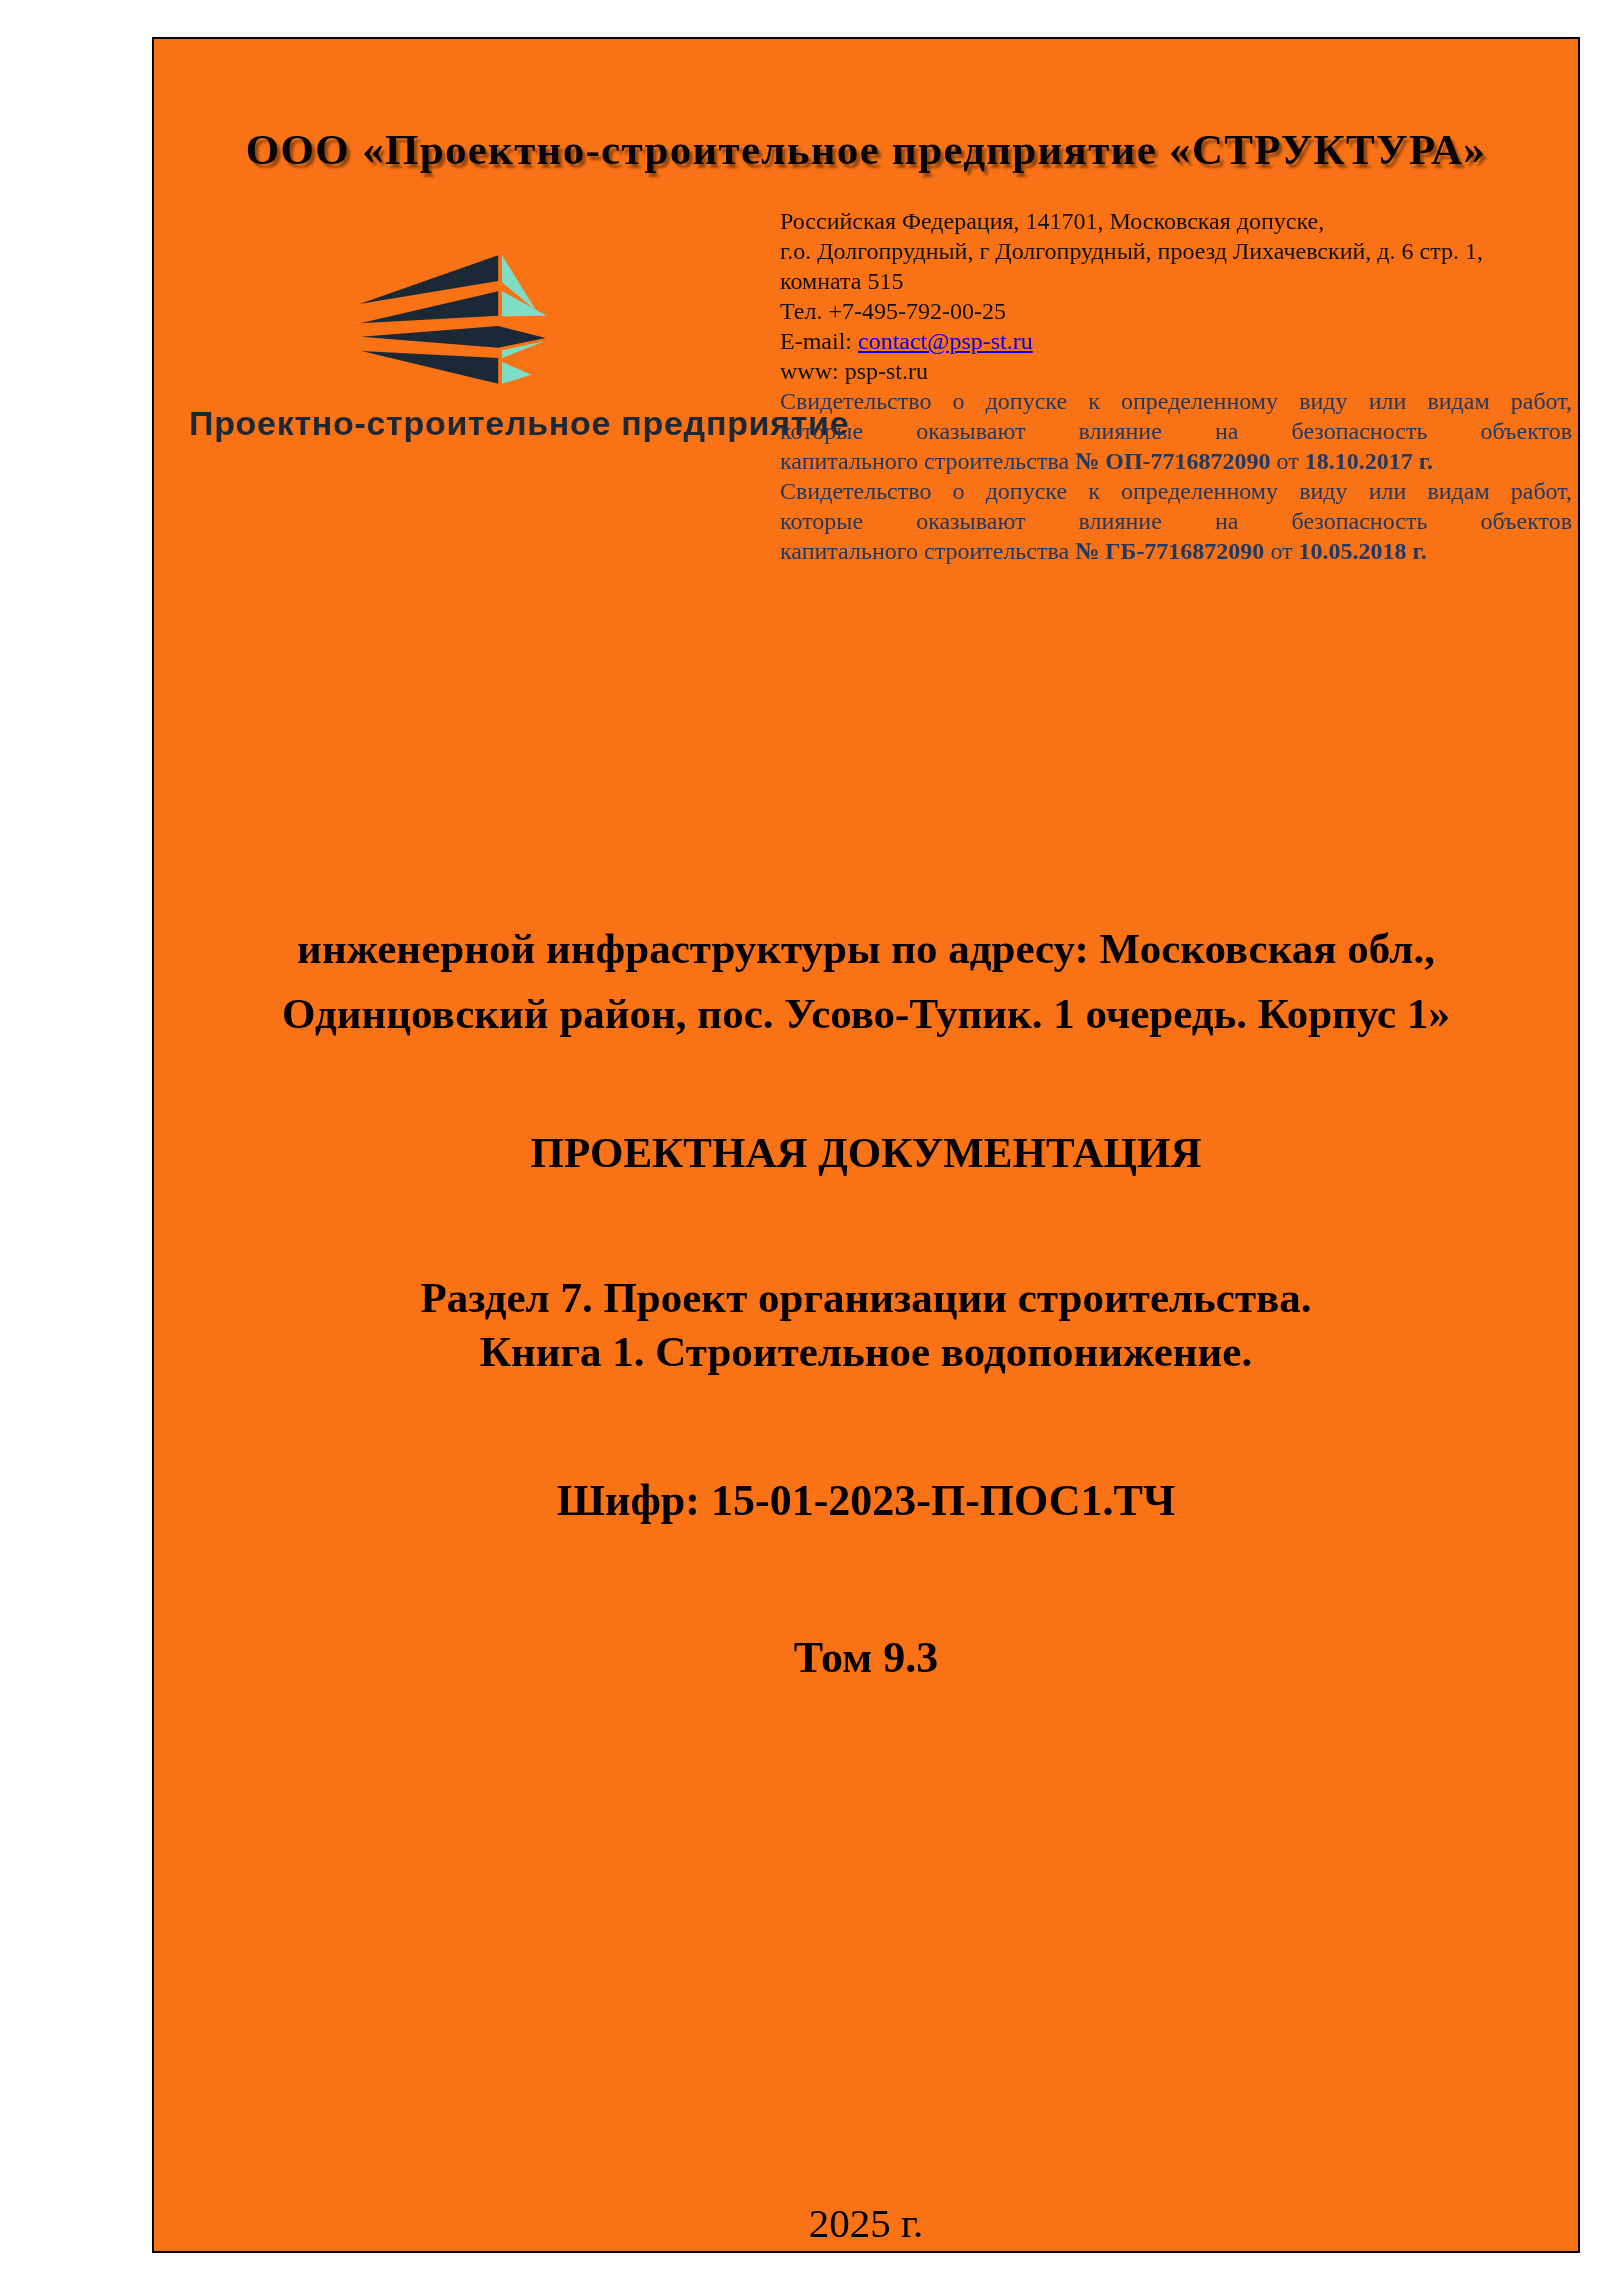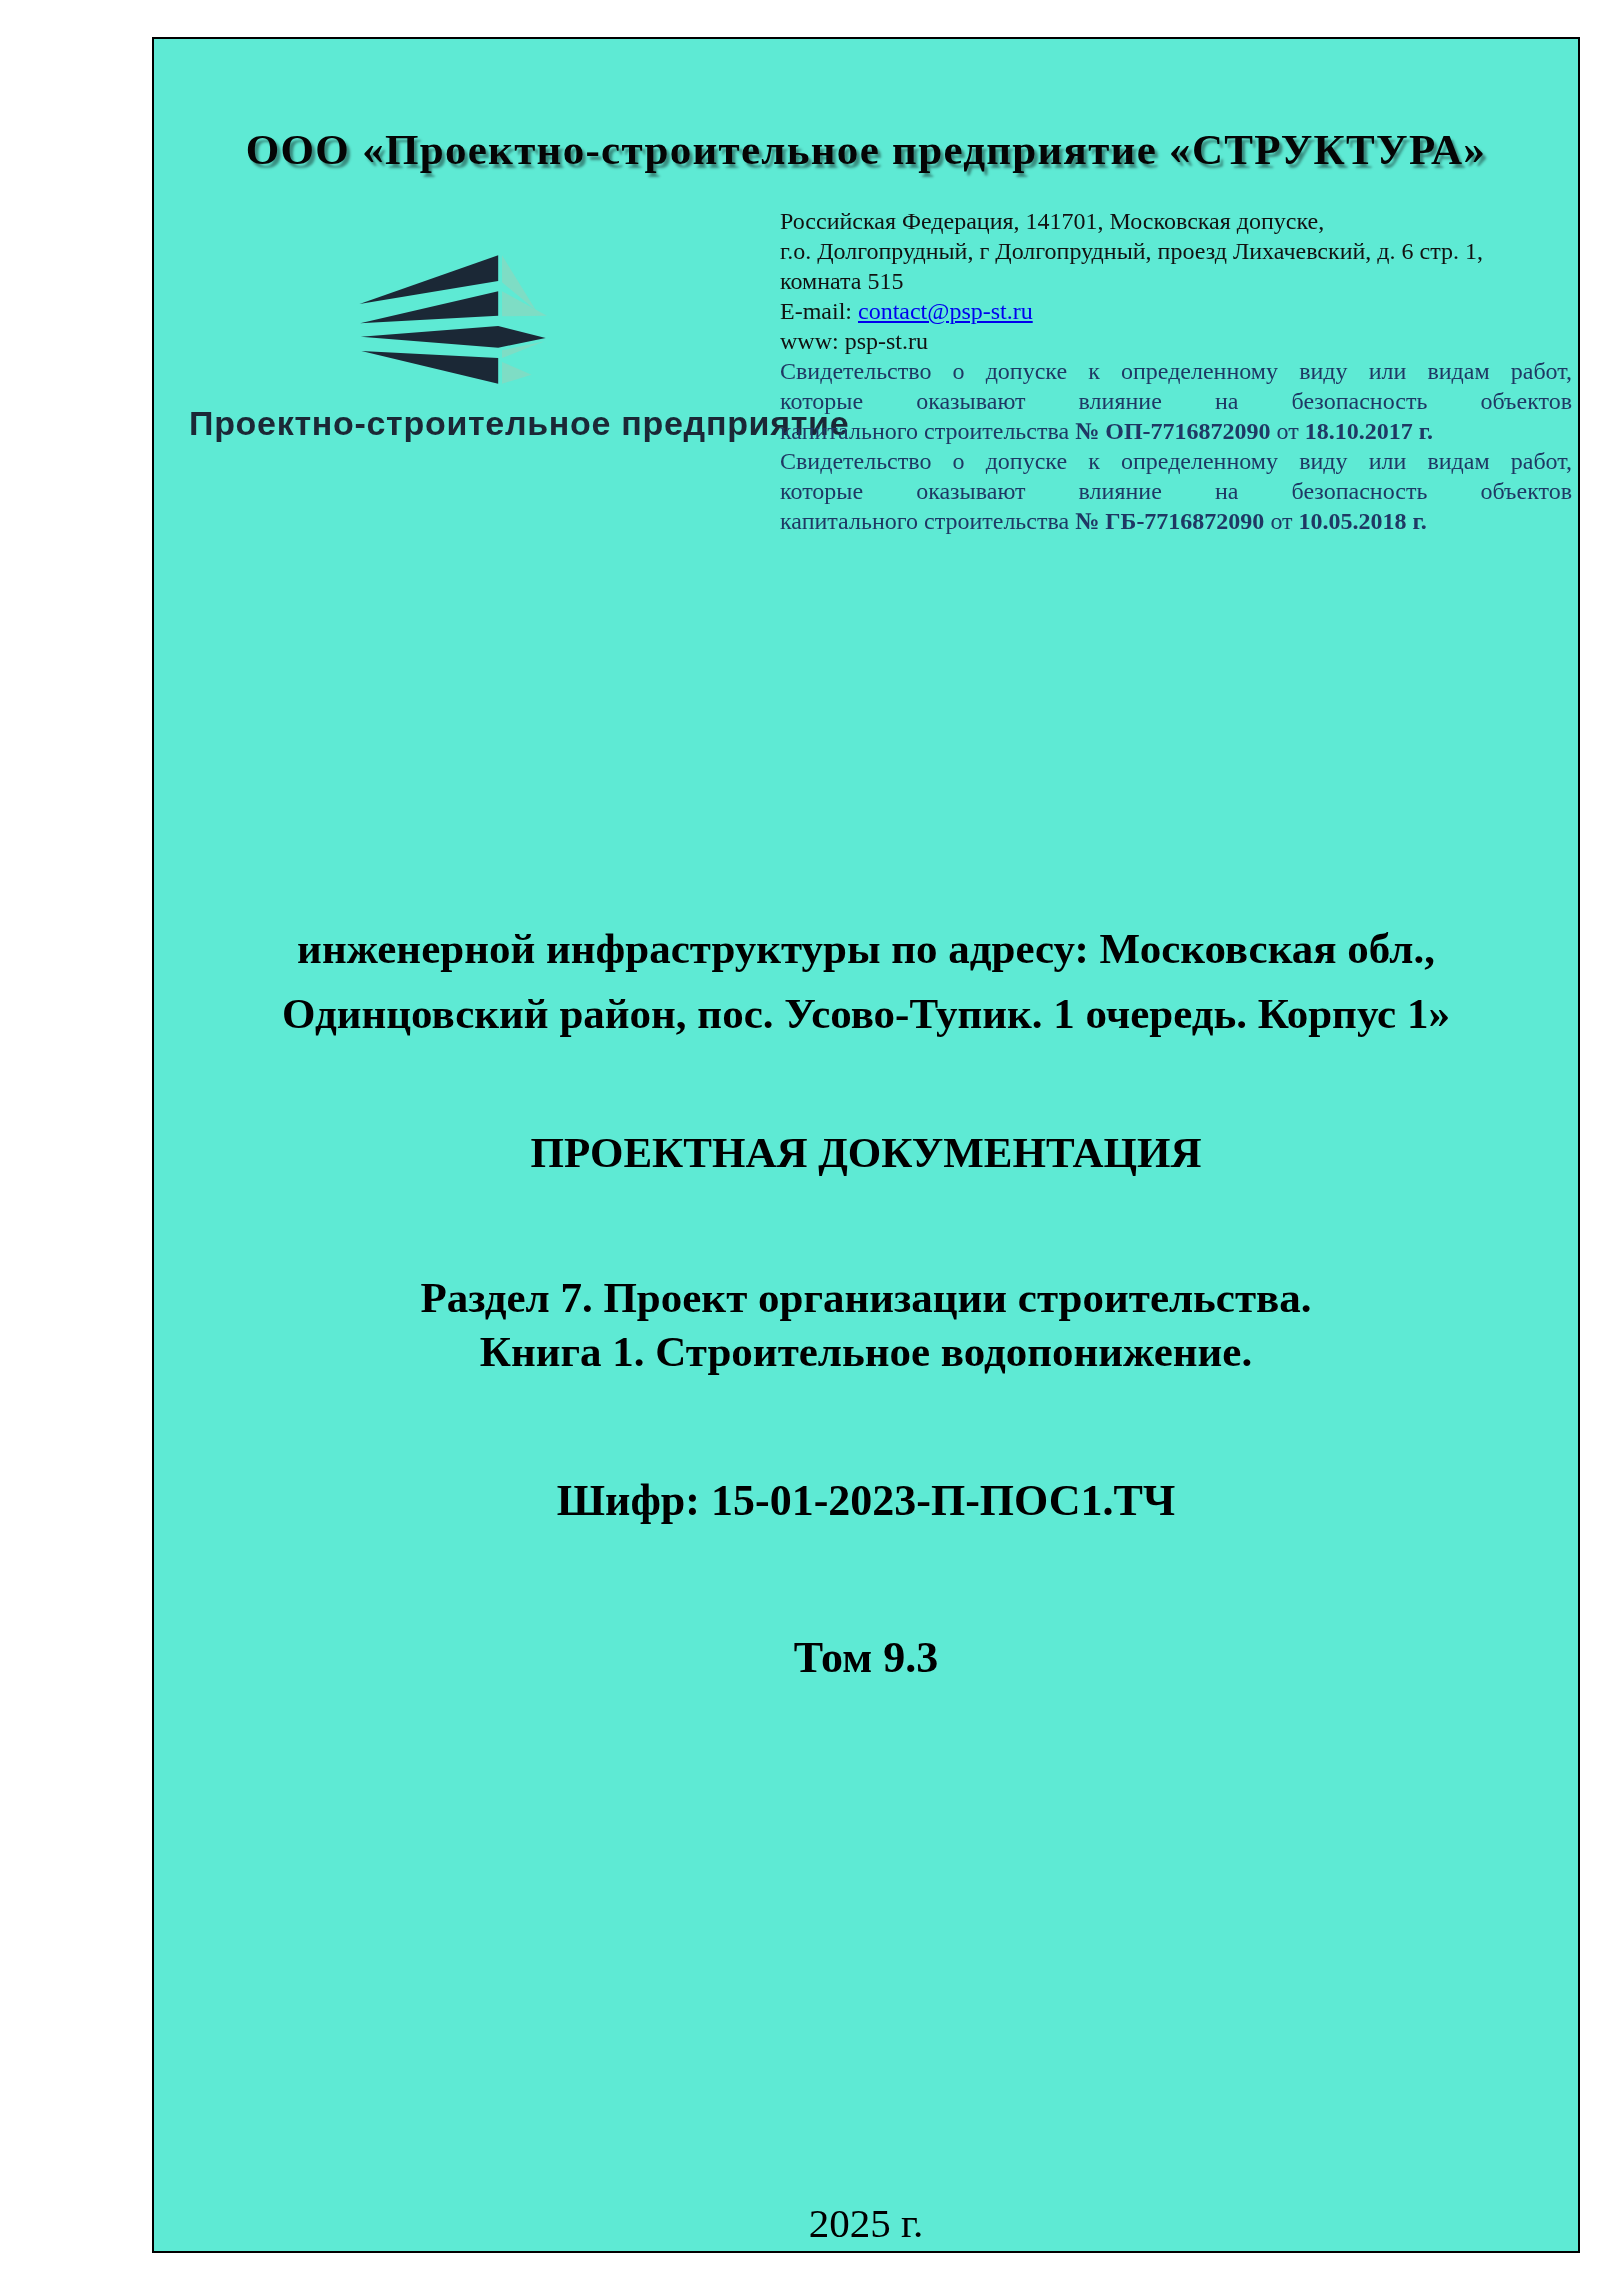--- a/index.html
+++ b/index.html
@@ -2,21 +2,21 @@
 <html lang="ru" style="--navy: #1b2836; --teal: #7eddc5; --link-blue: #0000ee; --cert-blue: #1f3864;font-size:10.5px"><head>
 <meta charset="utf-8">
 <style>
   html,body{margin:0;padding:0;background:#ffffff;}
   body{
     width:1623px;height:2295px;position:relative;overflow:hidden;
     font-family:"Liberation Serif","DejaVu Serif",serif;color:#000;
   }
   .frame{
     position:absolute;left:152px;top:37px;width:1428px;height:2216px;
-    border:2.6px solid #000;box-sizing:border-box;background:#5eead4;
+    border:2.6px solid #000;box-sizing:border-box;background:#f97316;
   }
   .centered{position:absolute;left:0;width:100%;text-align:center;}
 
   .header-title{
     top:85px;
     font-weight:bold;font-size:43px;line-height:51px;letter-spacing:1.3px;
     color:#050505;
     text-shadow:3.3px 3.9px 2.6px rgba(0,0,0,0.40);
     white-space:nowrap;
   }
@@ -79,20 +79,21 @@
       <path class="teal" d="M224,150 L290,136 L224,162 Z"></path>
       <path class="teal" d="M224,168 L270,188 L224,202 Z"></path>
     </svg>
     <div class="tagline">Проектно-строительное предприятие</div>
   </div>
 
   <div class="contact">
     <div class="c-line">Российская Федерация, 141701, Московская допуске,</div>
     <div class="c-line">г.о. Долгопрудный, г Долгопрудный, проезд  Лихачевский, д. 6 стр. 1,</div>
     <div class="c-line">комната 515</div>
+    <div class="c-line">Тел. +7-495-792-00-25</div>
     <div class="c-line"><span>E-mail:</span> <a class="email-link">contact@psp-st.ru</a></div>
     <div class="c-line">www: psp-st.ru</div>
 
     <div class="cert">
       <div class="c-just">Свидетельство о допуске к определенному виду или видам работ,</div>
       <div class="c-just">которые оказывают влияние на безопасность объектов</div>
       <div class="c-last"><span>капитального строительства</span> <b>№ ОП-7716872090</b> <span>от</span> <b>18.10.2017 г.</b></div>
     </div>
 
     <div class="cert">

